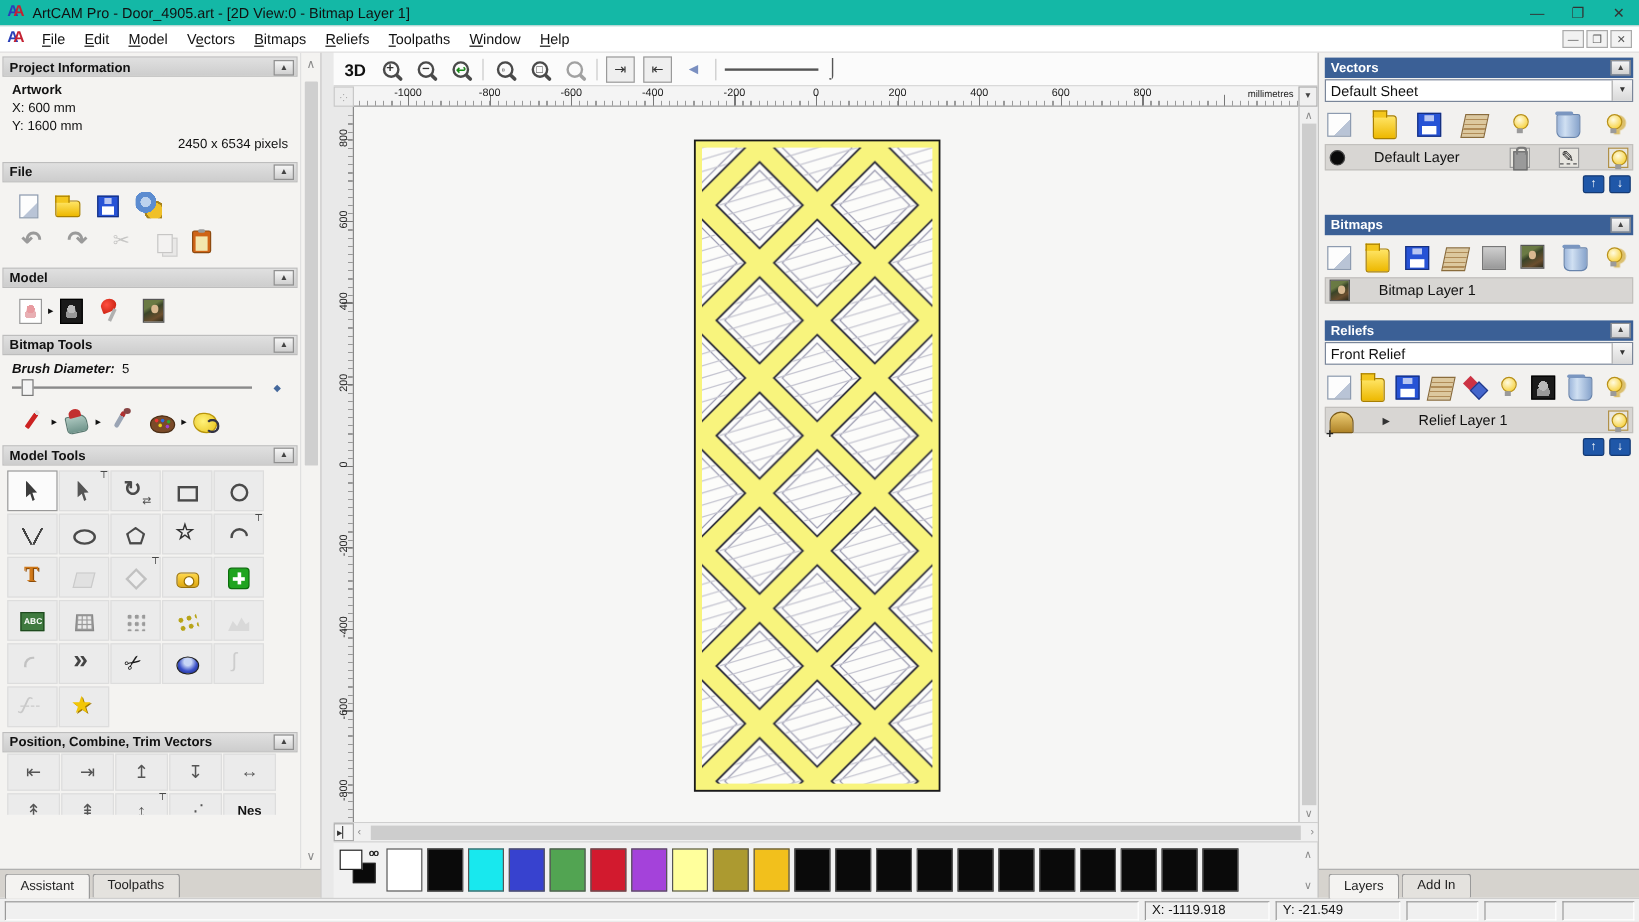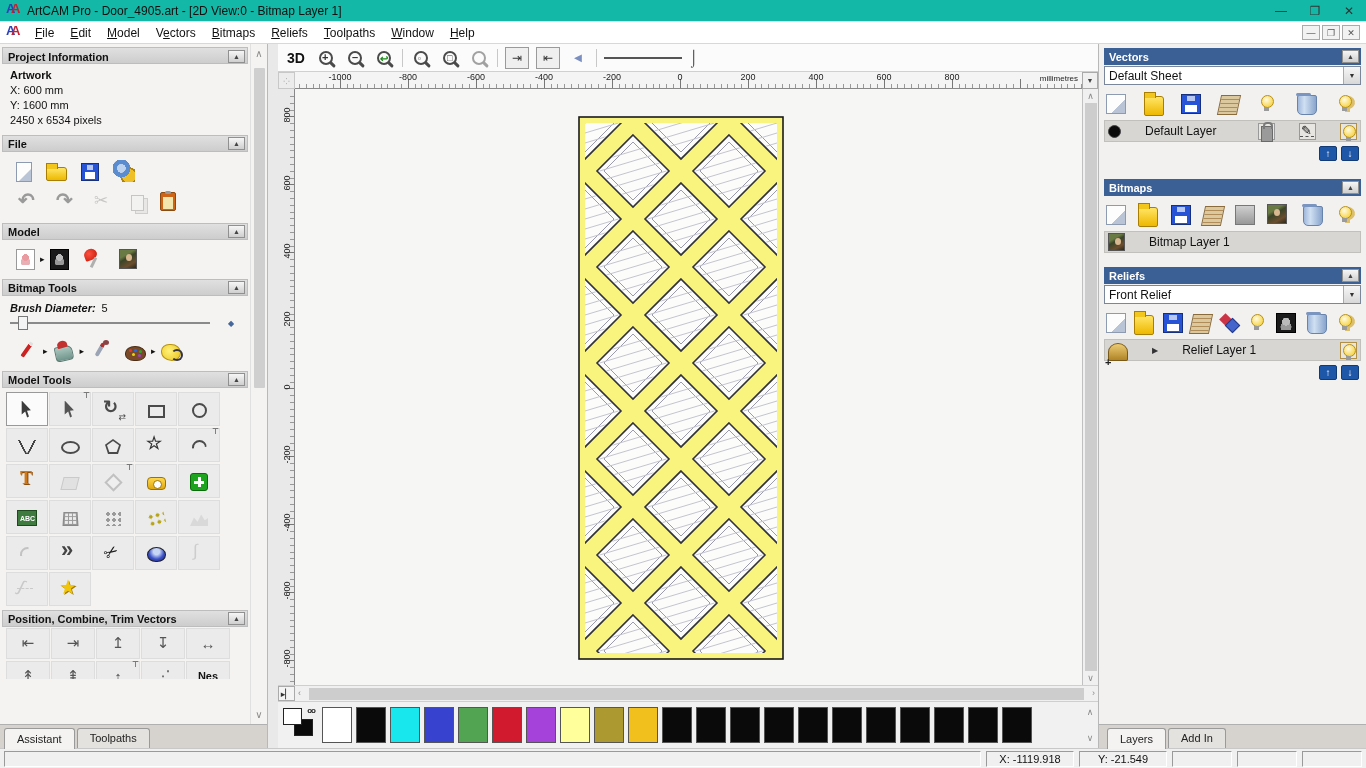--- a/index.html
+++ b/index.html
@@ -26,21 +26,21 @@
   .lp-content{width:250px;overflow:hidden;padding:2px 2px 0 2px;background:#f4f3f1;}
   .lp-scroll{width:17px;background:#f4f3f1;position:relative;border-left:1px solid #e0e0e0;}
   .lp-scroll .chev{position:absolute;left:0;width:100%;text-align:center;color:#8a8a8a;font-size:10px;}
   .lp-thumb{position:absolute;left:3px;width:11px;background:#cfcfcf;border-radius:1px;}
   .section-h{height:17px;background:linear-gradient(180deg,#e0e0e0,#cdcdcd);border:1px solid #bdbdbd;display:flex;align-items:center;padding:0 2px 0 5px;margin-top:3px;}
   .section-h .st{font-weight:bold;font-size:11px;flex:1;}
   .collapse-btn{width:17px;height:13px;background:linear-gradient(#f6f6f6,#cfcfcf);border:1px solid #909090;font-size:7px;color:#444;display:flex;align-items:center;justify-content:center;}
   .pi-grid{display:flex;padding:4px 8px 0 8px;flex-direction:column;}
   .pi-col{width:50%;line-height:15px;}
   .pi-b{font-weight:bold;}
-  .pi-px{padding:0 8px 4px 8px;line-height:15px;}
+  .pi-px{padding:0 8px 4px 8px;line-height:15px;text-align:right;}
   .iconrow{display:flex;align-items:center;gap:14px;padding:8px 6px 6px 14px;}
   .iconrow2{display:flex;align-items:center;gap:16px;padding:2px 6px 8px 14px;}
   .icon{width:22px;height:22px;position:relative;display:inline-block;flex:none;}
   .dis{filter:grayscale(1);opacity:.5;}
   .fly2{font-size:9px;color:#111;margin:0 -9px 0 -9px;}
   .pin{position:absolute;right:0px;top:-2px;font-size:8px;color:#111;}
   
   .brushrow{display:flex;align-items:baseline;gap:6px;padding:6px 8px 0 8px;}
   .brushlabel{font-style:italic;font-weight:bold;}
   .sliderrow{display:flex;align-items:center;padding:2px 8px 0 8px;}
@@ -124,21 +124,21 @@
   .lrbtn{width:17px;height:17px;border:1px solid #b09048;background:#e8e6e0;display:flex;align-items:center;justify-content:center;position:relative;flex:none;}
   .lrbtn.grey{border-color:#999;}
   .updown{display:flex;justify-content:flex-end;gap:4px;padding:4px 2px;}
   .udbtn{width:18px;height:15px;background:#1f57a8;color:#fff;border-radius:2px;font-size:10px;font-weight:bold;display:flex;align-items:center;justify-content:center;border:1px solid #143a74;}
   .rp-gap{height:14px;}
   .rp-tabbar{height:24px;background:#d6d3ce;border-top:1px solid #b0b0b0;display:flex;align-items:flex-end;padding-left:8px;}
   
   .statusbar{height:20px;background:#f0f0f0;border-top:1px solid #c8c8c8;display:flex;align-items:center;gap:5px;padding:0 4px;}
   .scell{height:16px;border:1px solid;border-color:#9a9a9a #ffffff #ffffff #9a9a9a;background:#f0f0f0;padding:1px 5px;font-size:11px;}
   .scell.grow{flex:1;}
-  .scell.coord{width:88px;flex:none;text-align:center;}
+  .scell.coord{width:104px;flex:none;}
   .scell.empty{width:60px;flex:none;}
   
   .i-new-model,.i-new-layer{width:16px;height:20px;background:linear-gradient(135deg,#fdfdfd 62%,#b9c4d6 63%);border:1px solid #8d9bb0;margin-top:1px;}
   .i-open-model,.i-open-file{width:21px;height:14px;background:linear-gradient(#ffe566,#edb800);border:1px solid #a87f00;border-radius:1px 3px 2px 2px;margin-top:6px;}
   .i-open-model::before,.i-open-file::before{content:"";position:absolute;top:-5px;left:-1px;width:10px;height:5px;background:#f3c61d;border:1px solid #a87f00;border-bottom:none;}
   .i-save-model,.i-save-file{width:18px;height:18px;background:#2753d6;border:1px solid #16307e;margin-top:2px;}
   .i-save-model::before,.i-save-file::before{content:"";position:absolute;left:3px;right:3px;bottom:1px;height:7px;background:#fff;}
   .i-save-model::after,.i-save-file::after{content:"";position:absolute;left:5px;right:5px;top:1px;height:5px;background:#b8c6f2;}
   .i-model-properties{background:radial-gradient(circle at 38% 38%,#bcd2ee 0 22%,#5c8cd0 23% 46%,transparent 47%),radial-gradient(circle at 72% 72%,#f0c028 0 30%,#a8831a 31% 38%,transparent 39%);}
   .i-undo::before{content:"↶";font-size:20px;color:#9a9a9a;font-weight:bold;position:absolute;top:-2px;left:2px;}

